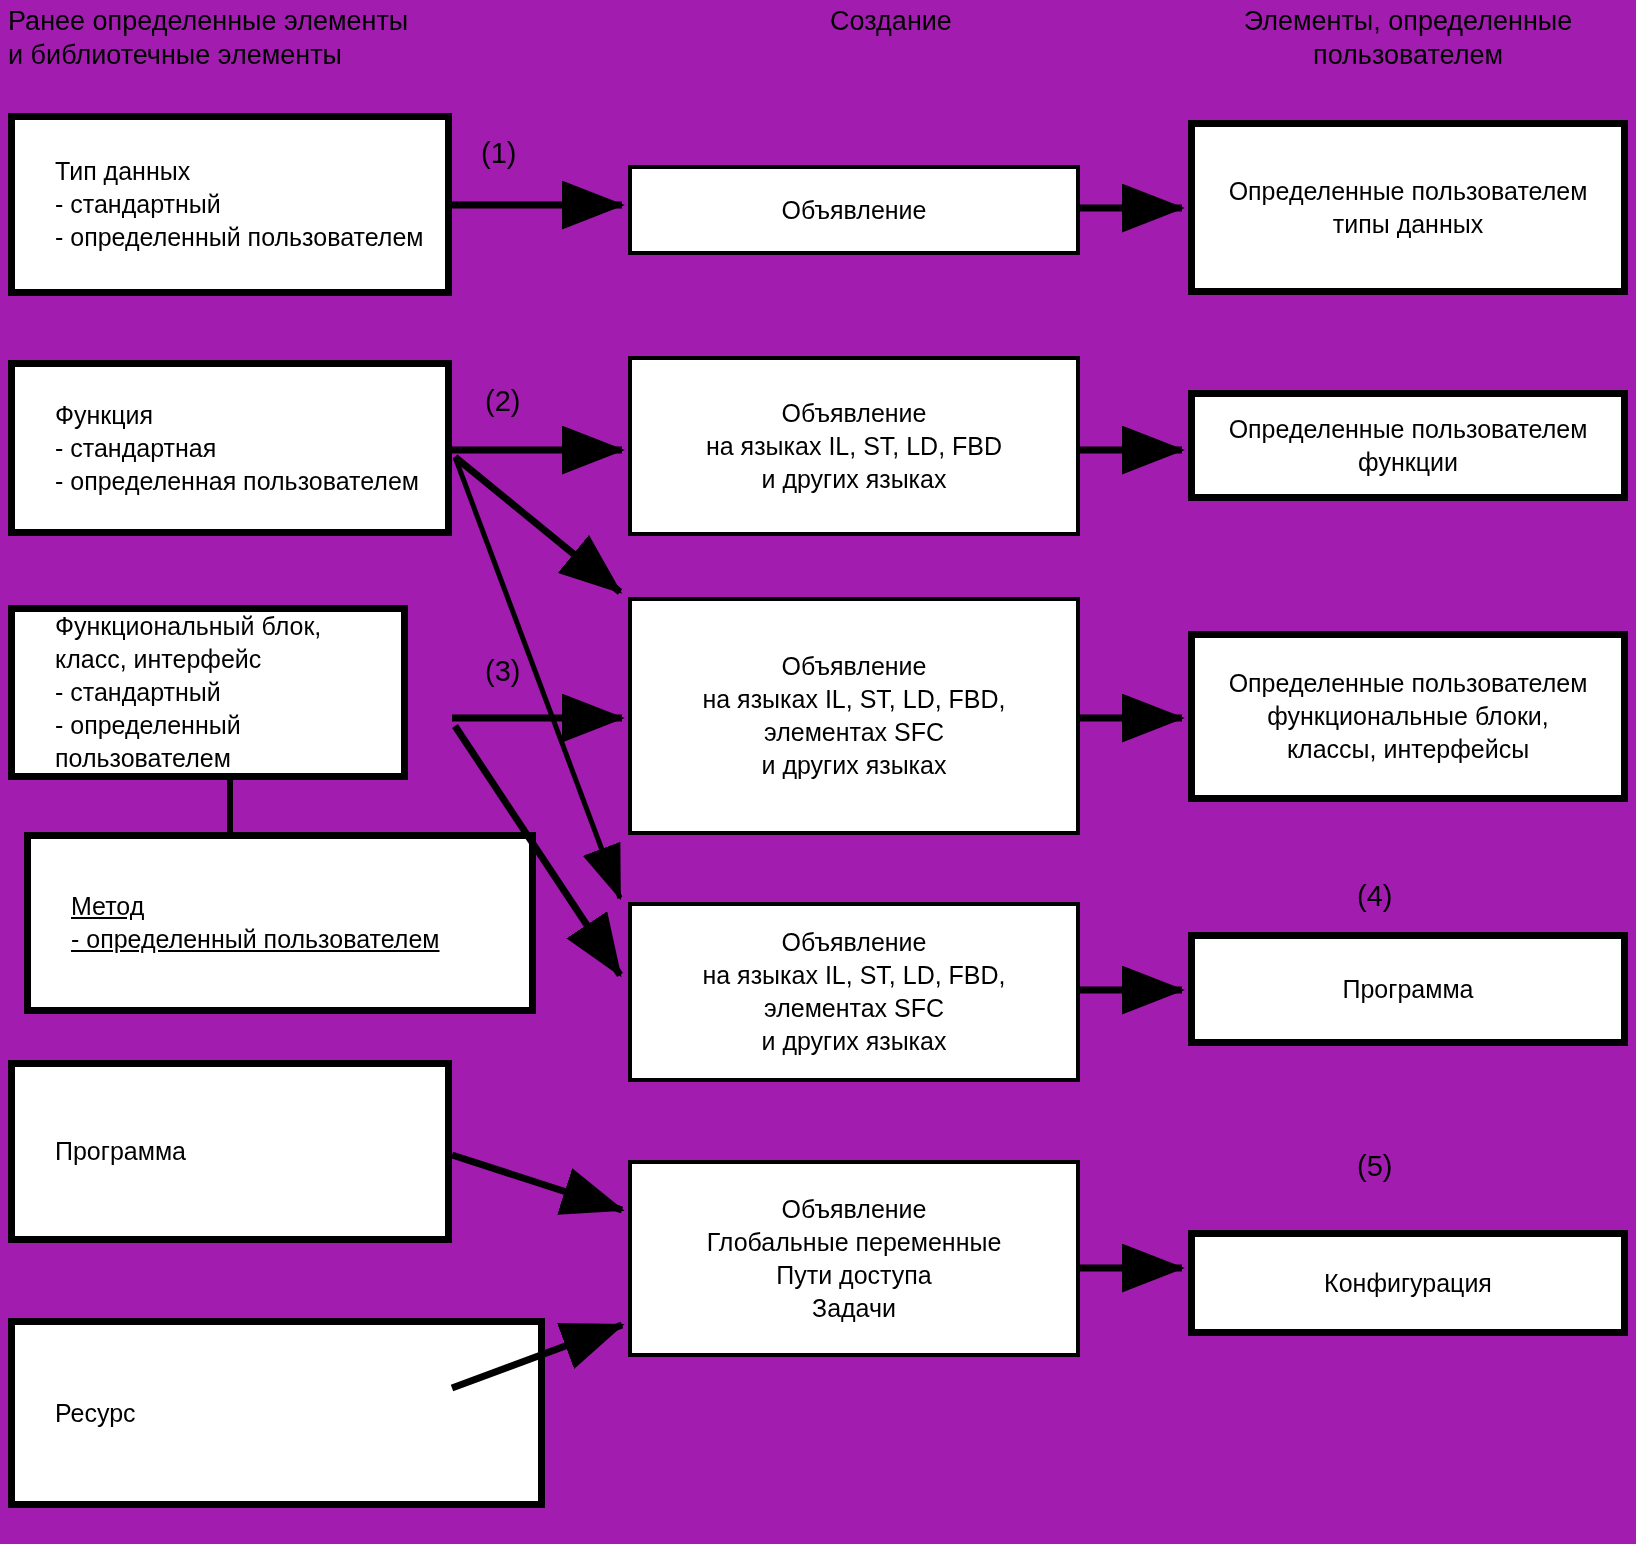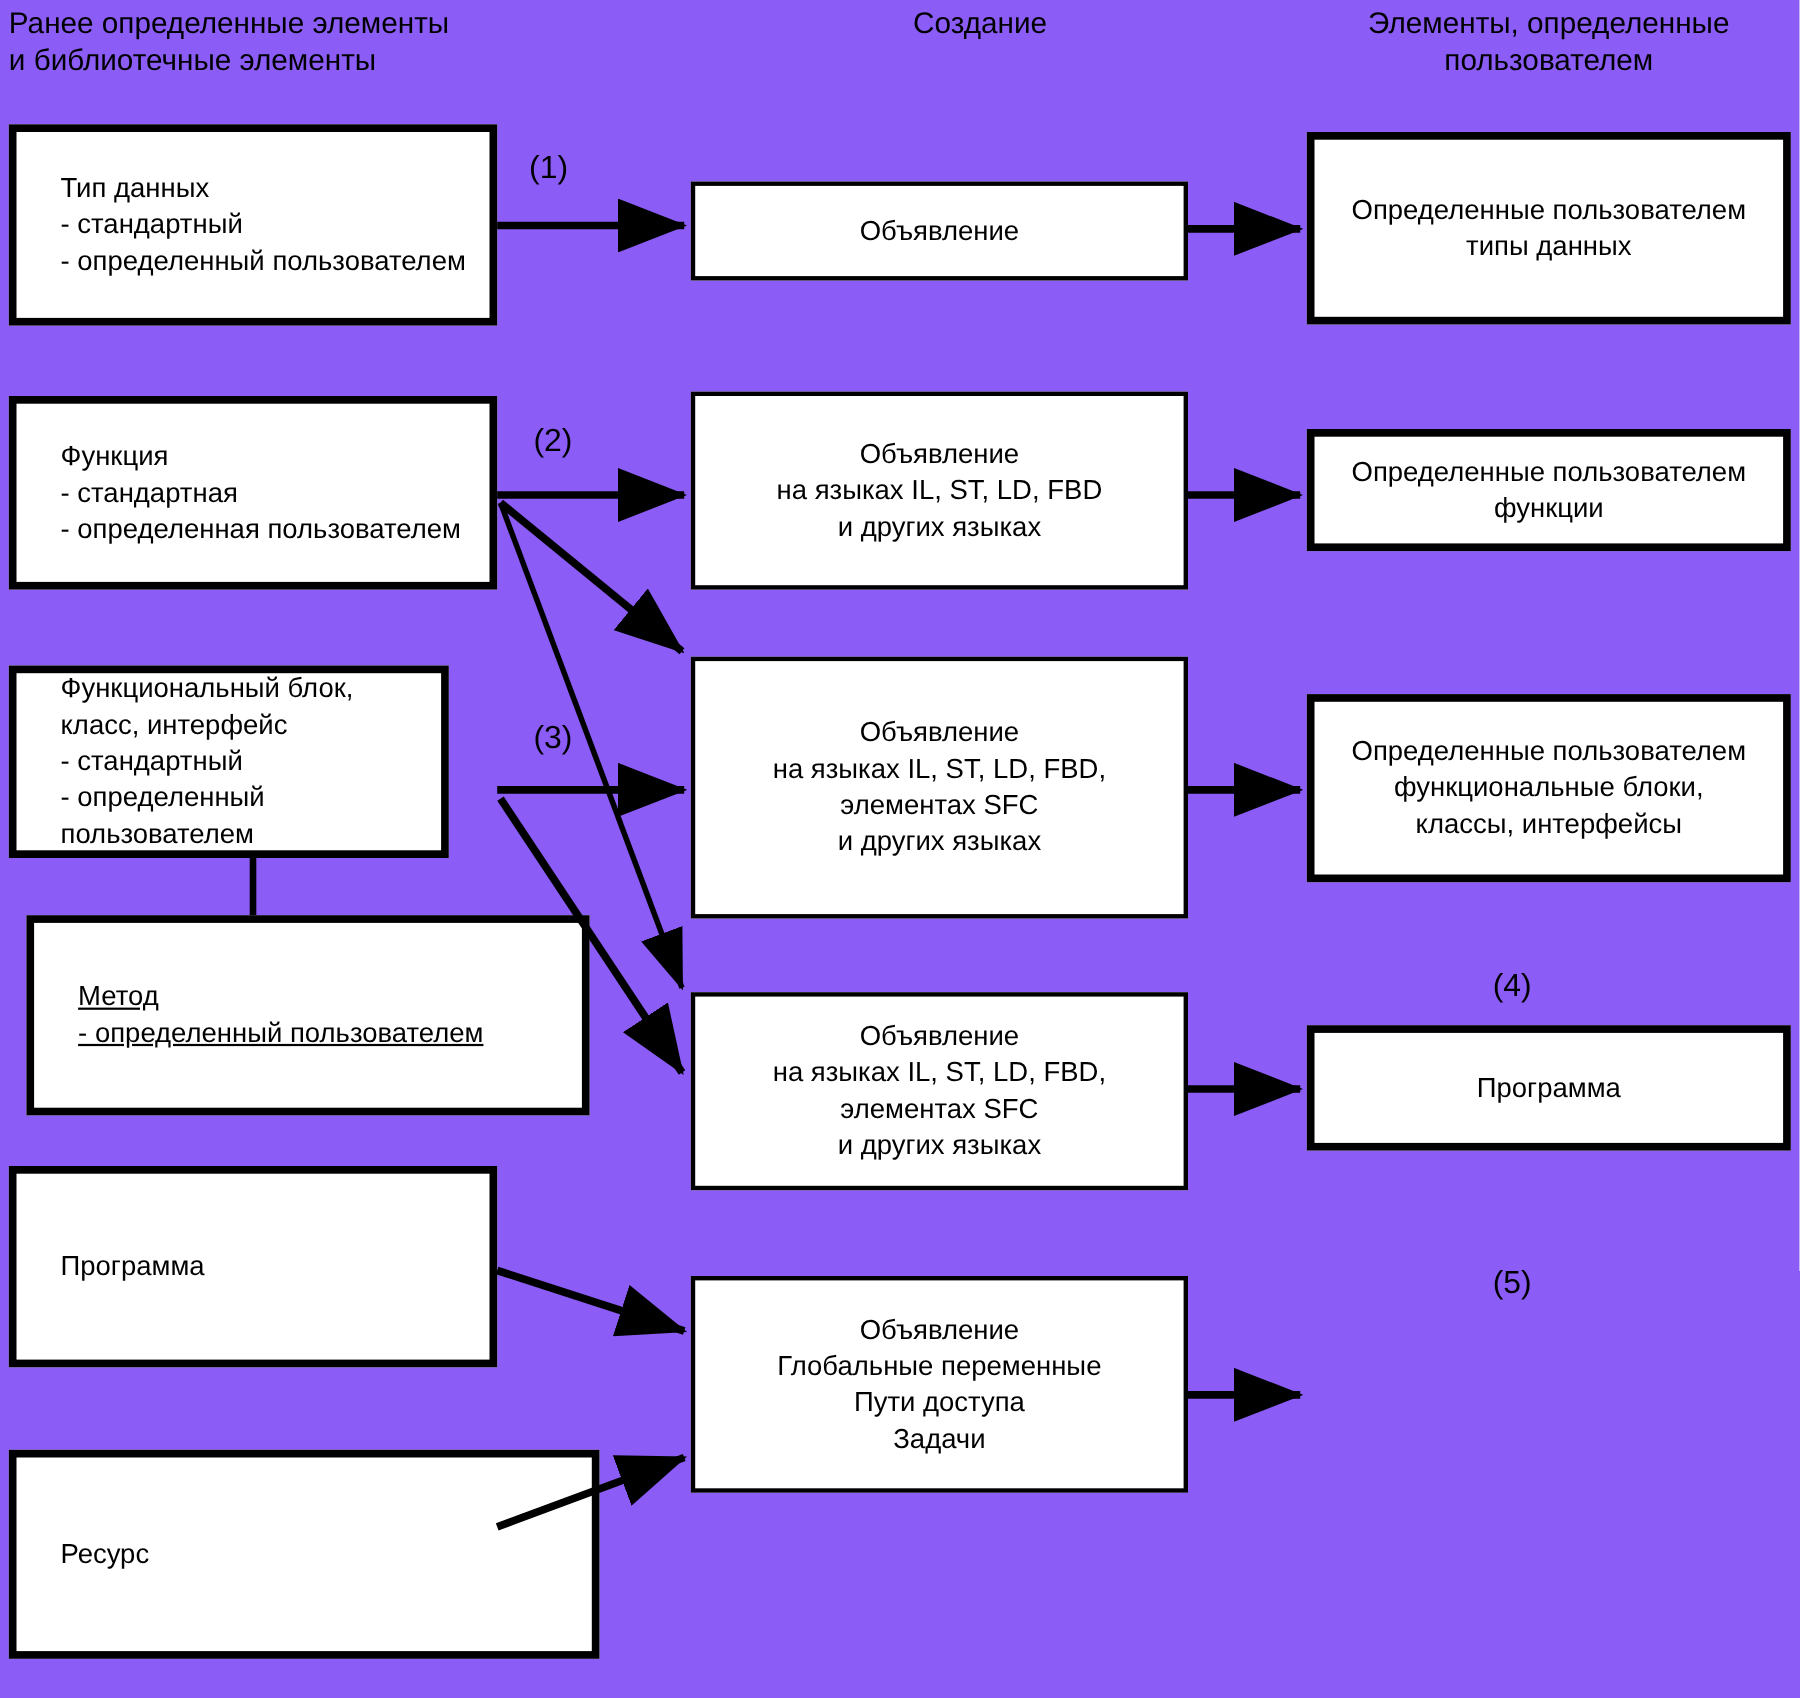--- a/index.html
+++ b/index.html
@@ -4,21 +4,21 @@
 <style>
   html, body {
     margin: 0;
     padding: 0;
     background: #ffffff;
   }
   #canvas {
     position: relative;
     width: 1636px;
     height: 1544px;
-    background: #8b5cf6;
+    background: #a21caf;
     font-family: "Liberation Sans", sans-serif;
     color: #000000;
     overflow: hidden;
   }
   .col-header {
     position: absolute;
     text-align: center;
     font-size: 27px;
     line-height: 34px;
     color: #000;
@@ -159,20 +159,23 @@
   <div class="box heavy center" style="left:1188px; top:631px; width:440px; height:171px;">
     <span class="txt">Определенные пользователем
 функциональные блоки,
 классы, интерфейсы</span>
   </div>
 
   <div class="box heavy center" style="left:1188px; top:932px; width:440px; height:114px;">
     <span class="txt">Программа</span>
   </div>
 
+  <div class="box heavy center" style="left:1188px; top:1230px; width:440px; height:106px;">
+    <span class="txt">Конфигурация</span>
+  </div>
 
   <div class="num-label" style="left:481px; top:137px;">(1)</div>
   <div class="num-label" style="left:485px; top:385px;">(2)</div>
   <div class="num-label" style="left:485px; top:655px;">(3)</div>
   <div class="num-label" style="left:1357px; top:880px;">(4)</div>
   <div class="num-label" style="left:1357px; top:1150px;">(5)</div>
 
   <svg class="connectors" viewBox="0 0 1636 1544" xmlns="http://www.w3.org/2000/svg">
     <defs>
       <marker id="arrow" markerWidth="9" markerHeight="7" refX="8.6" refY="3.5" orient="auto" markerUnits="strokeWidth">

